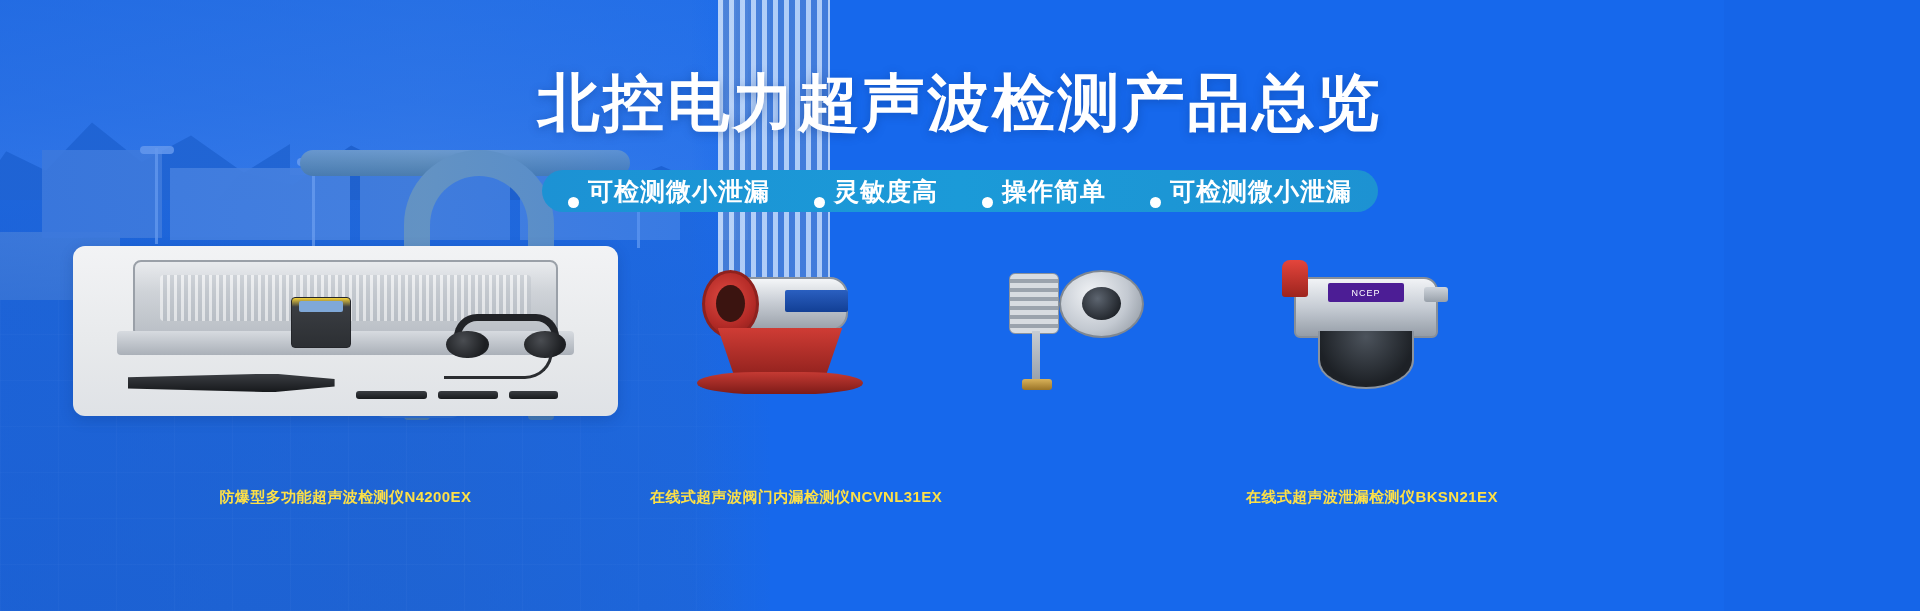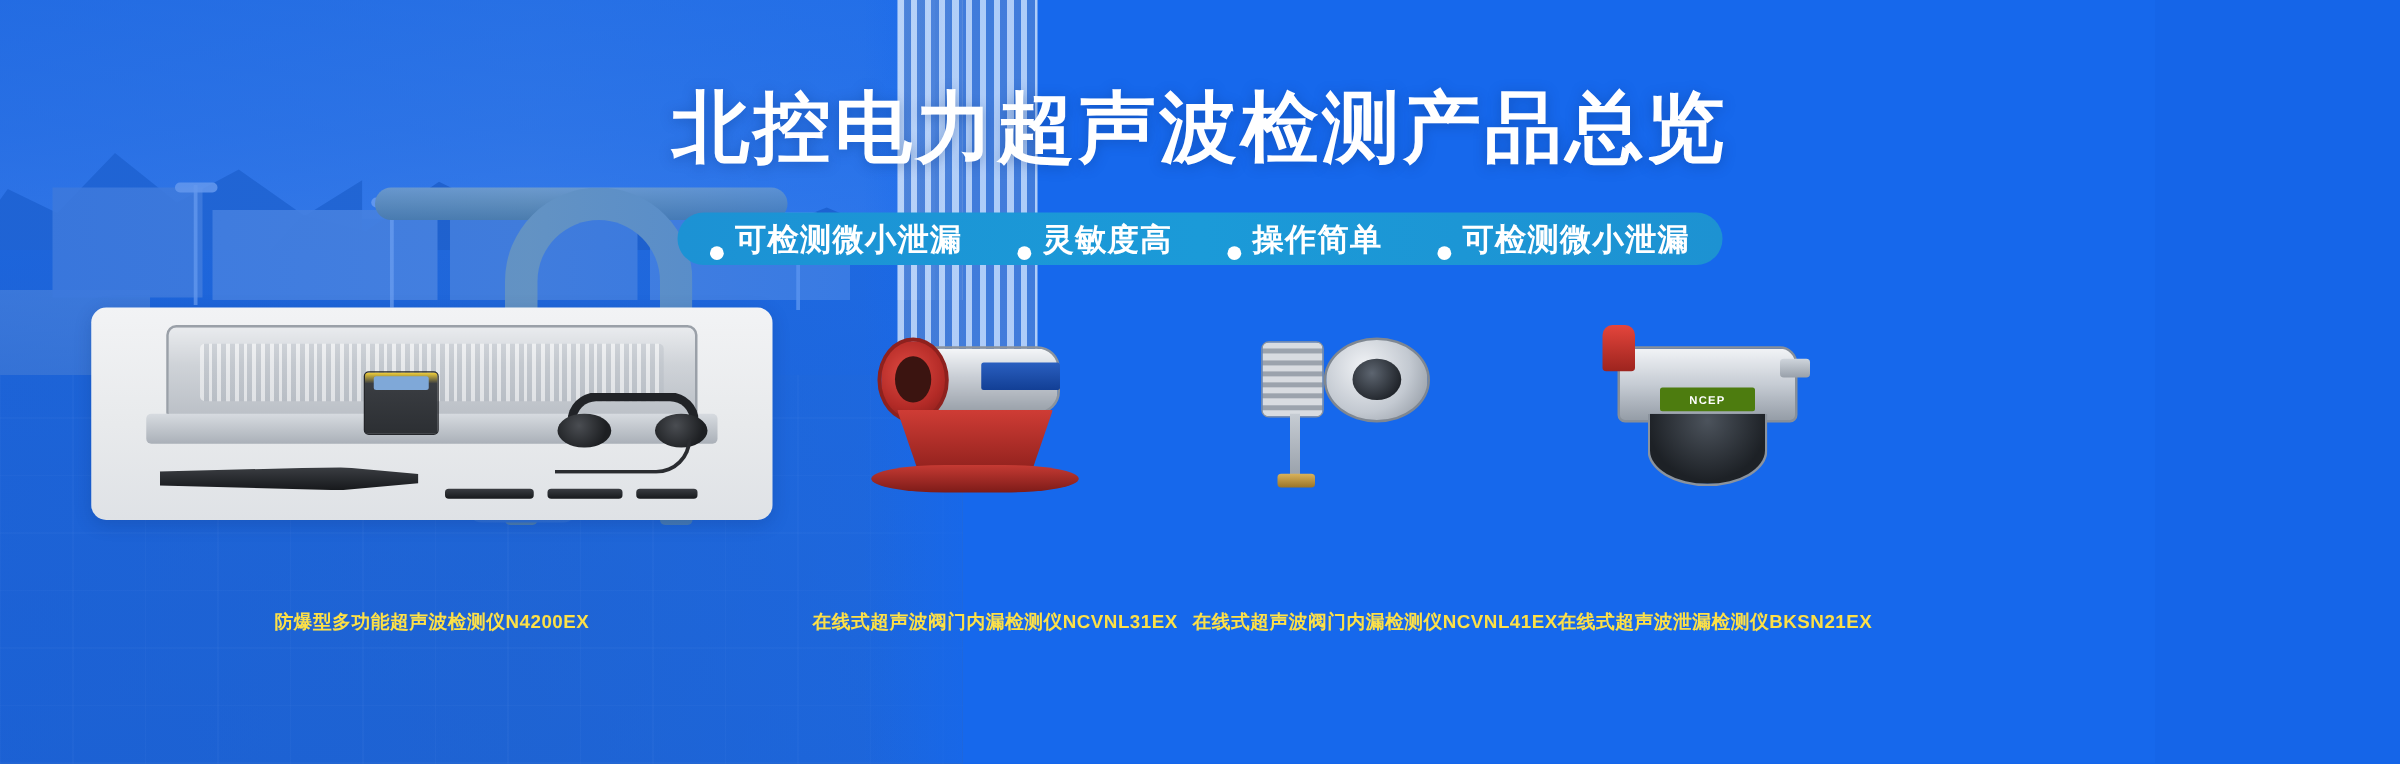--- a/index.html
+++ b/index.html
@@ -292,25 +292,24 @@
 
   
   .c5-body{
     position:absolute; left:20%; top:18%; width:60%; height:36%;
     border-radius:14px 14px 6px 6px;
     background:linear-gradient(180deg,#f1f3f6 0%,#c6ccd4 50%,#959da7 100%);
     border:2px solid #878f99;
   }
   .c5-logo{
     position:absolute; left:34%; top:22%; width:32%; height:11%;
-    background:#4d7c0f; border-radius:2px;
-    color:#fff; font-size:9px; font-weight:bold;
+    background:#4c1d95; border-radius:2px;
+    color:#fff; font-size:9px; font-weight:normal;
     display:flex; align-items:center; justify-content:center;
     letter-spacing:1px;
-    margin-top:27px;
   }
   .c5-beacon{
     position:absolute; left:15%; top:8%; width:11%; height:22%;
     border-radius:8px 8px 3px 3px;
     background:linear-gradient(180deg,#e4453c 0%,#9d241e 100%);
   }
   .c5-dome{
     position:absolute; left:30%; top:50%; width:40%; height:34%;
     border-radius:0 0 50% 50%;
     background:radial-gradient(circle at 50% 10%,#4c535c 0%,#1d2126 70%);
@@ -421,21 +420,20 @@
       <div class="caption">在线式超声波阀门内漏检测仪NCVNL31EX</div>
     </div>
 
     <div class="card" style="width:250px;margin-left:44px;">
       <div class="thumb" style="width:250px;height:170px;background:transparent;box-shadow:none;">
         <div class="c4-fins"></div>
         <div class="c4-head"></div>
         <div class="c4-stem"></div>
         <div class="c4-tip"></div>
       </div>
-      <div class="caption">在线式超声波阀门内漏检测仪NCVNL41EX</div>
     </div>
 
     <div class="card" style="width:240px;margin-left:42px;">
       <div class="thumb" style="width:240px;height:170px;background:transparent;box-shadow:none;">
         <div class="c5-body"></div>
         <div class="c5-logo">NCEP</div>
         <div class="c5-beacon"></div>
         <div class="c5-arm"></div>
         <div class="c5-dome"></div>
       </div>

